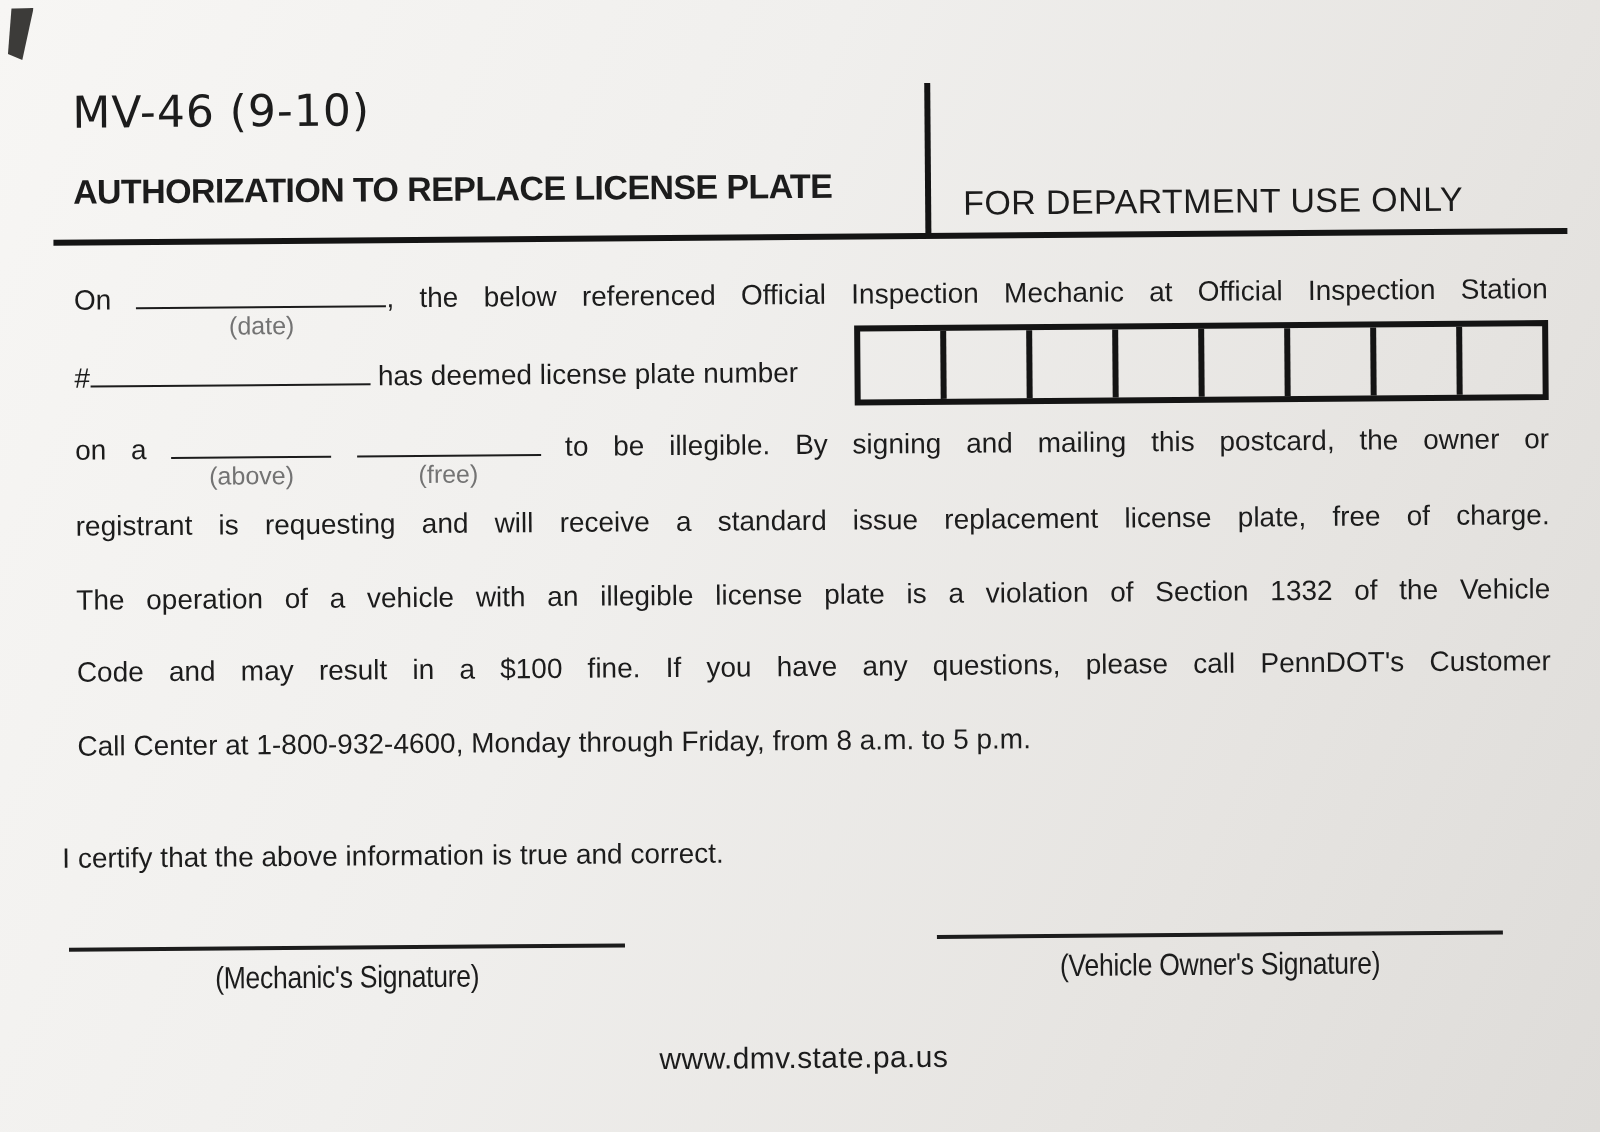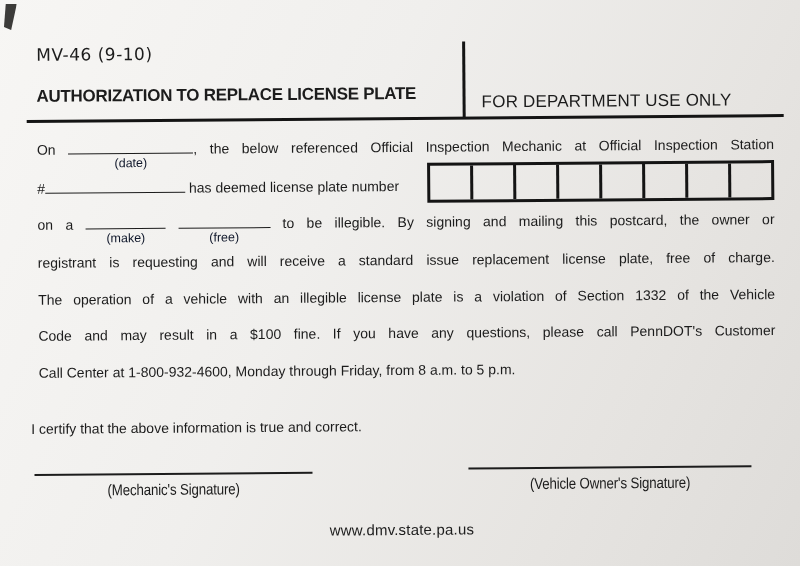--- a/index.html
+++ b/index.html
@@ -2,32 +2,32 @@
 <html><head>
 <meta charset="utf-8">
 <style>
   html,body{margin:0;padding:0;width:800px;height:566px;overflow:hidden;
     background:linear-gradient(115deg,#f7f6f4 0%,#f0efed 40%,#e6e4e1 75%,#dedcd9 100%);
     font-family:"Liberation Sans",sans-serif;color:#1c1c1c;}
   #postcard{position:absolute;left:0;top:0;width:800px;height:566px;
     transform:rotate(-0.45deg);transform-origin:50% 50%;}
   .abs{position:absolute;}
   
-  .mv-number{left:38px;top:42px;font-family:"DejaVu Sans",sans-serif;font-size:17px;letter-spacing:.5px;}
+  .mv-number{left:38px;top:42px;font-family:"DejaVu Sans",sans-serif;font-size:22px;letter-spacing:.5px;}
   .form-title{left:38px;top:84px;font-size:17px;font-weight:bold;letter-spacing:-0.3px;}
   .vline{left:464px;top:42px;width:3px;height:76px;background:#141414;}
   .dept-use{left:483px;top:93px;font-size:17px;letter-spacing:.2px;}
   .header-rule{left:28px;top:117px;width:757px;height:3px;background:#141414;}
   
   .line{font-size:14px;line-height:19px;white-space:nowrap;}
   .just{white-space:normal;text-align:justify;text-align-last:justify;text-justify:inter-word;width:737px;}
   .blank-wrap{position:relative;display:inline-block;vertical-align:baseline;}
   .blank{display:inline-block;border-bottom:1.6px solid #1c1c1c;height:14px;vertical-align:baseline;}
   .blank-label{position:absolute;left:50%;top:15px;transform:translateX(-50%);
-    font-size:12.5px;white-space:nowrap;color:#0f172a;}
+    font-size:12.5px;white-space:nowrap;color:#737373;}
   .l-date{left:38px;top:137px;}
   .l-station{left:38px;top:176px;}
   .l-vehicle{left:38px;top:212px;}
   .l-registrant{left:38px;top:251px;}
   .l-p2a{left:38px;top:288px;}
   .l-p2b{left:38px;top:324px;}
   .l-p2c{left:38px;top:361px;}
   .l-certify{left:30px;top:417px;}
   
   .plate-boxes{left:428px;top:163px;display:flex;border:3px solid #141414;background:transparent;}
@@ -66,21 +66,21 @@
       <div class="plate-cell"></div>
       <div class="plate-cell"></div>
       <div class="plate-cell"></div>
       <div class="plate-cell"></div>
       <div class="plate-cell"></div>
       <div class="plate-cell"></div>
     </div>
 
   <div class="abs line l-station"><span>#</span><span class="blank" style="width:140px"></span> <span>has deemed license plate number</span></div>
 
-  <div class="abs line just l-vehicle"><span>on a</span> <span class="blank-wrap"><span class="blank" style="width:80px"></span><span class="blank-label">(make)</span></span> <span class="blank-wrap"><span class="blank" style="width:92px"></span><span class="blank-label">(free)</span></span> <span>to be illegible. By signing and mailing this postcard, the owner or</span></div>
+  <div class="abs line just l-vehicle"><span>on a</span> <span class="blank-wrap"><span class="blank" style="width:80px"></span><span class="blank-label">(above)</span></span> <span class="blank-wrap"><span class="blank" style="width:92px"></span><span class="blank-label">(free)</span></span> <span>to be illegible. By signing and mailing this postcard, the owner or</span></div>
 
   <div class="abs line just l-registrant">registrant is requesting and will receive a standard issue replacement license plate, free of charge.</div>
 
   <div class="abs line just l-p2a">The operation of a vehicle with an illegible license plate is a violation of Section 1332 of the Vehicle</div>
   <div class="abs line just l-p2b">Code and may result in a $100 fine. If you have any questions, please call PennDOT's Customer</div>
   <div class="abs line l-p2c">Call Center at 1-800-932-4600, Monday through Friday, from 8 a.m. to 5 p.m.</div>
 
   <div class="abs line l-certify">I certify that the above information is true and correct.</div>
 
   <div class="abs sig-line sig-left-line"></div>

